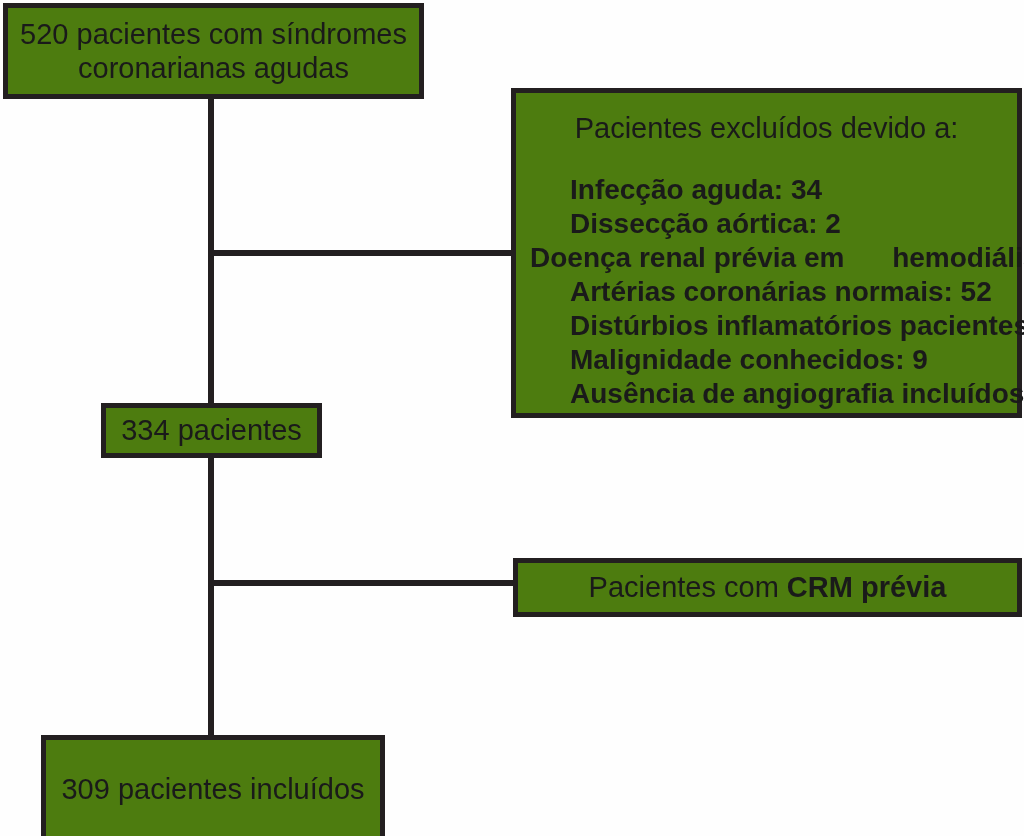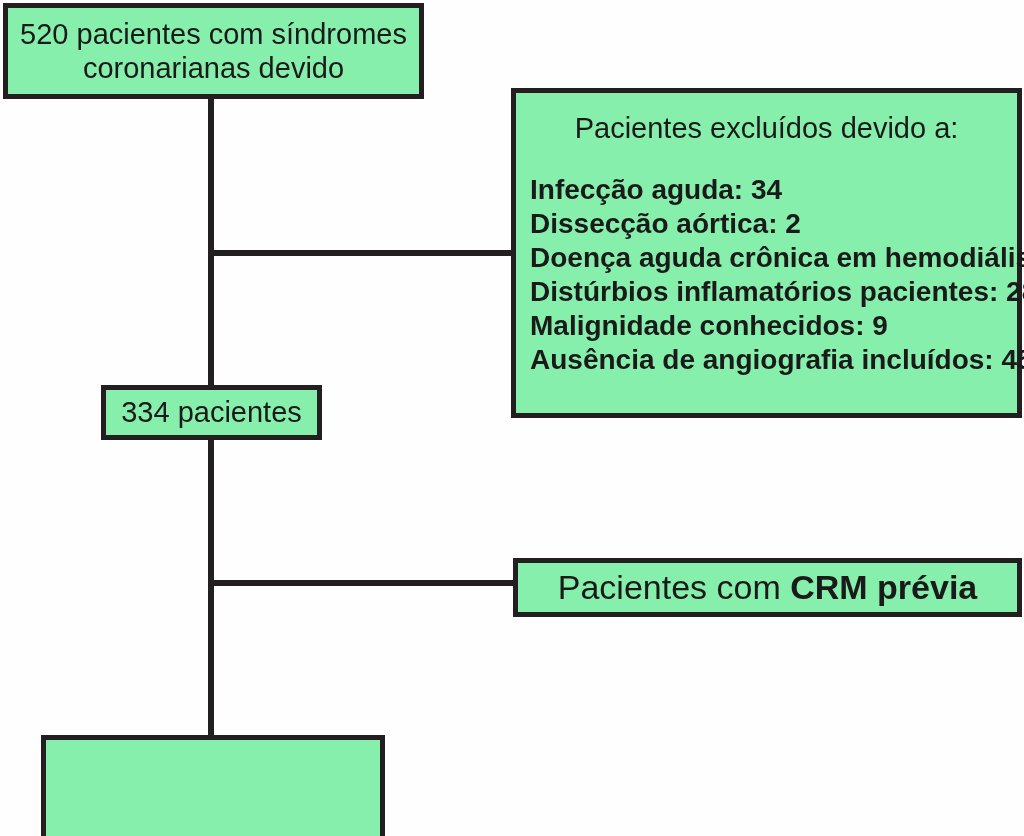--- a/index.html
+++ b/index.html
@@ -18,36 +18,36 @@
     height: 836px;
     background: #fefefe;
     overflow: hidden;
   }
 
   
   .node {
     position: absolute;
     box-sizing: border-box;
     border: 5px solid #231f20;
-    background: #86efac;
+    background: #4d7c0f;
     display: flex;
     align-items: center;
     text-align: center;
     line-height: 1.18;
   }
   .node .inner {
     padding: 0 8px;
     width: 100%;
   }
 
   
   #box-top      { left: 3px;   top: 3px;   width: 421px; height: 96px;  font-size: 29px; }
   #box-excluded { left: 511px; top: 88px;  width: 511px; height: 330px; }
-  #box-mid      { left: 101px; top: 385px; width: 221px; height: 55px;  font-size: 29px; }
-  #box-crm      { left: 513px; top: 558px; width: 509px; height: 59px;  font-size: 34px; }
+  #box-mid      { left: 101px; top: 403px; width: 221px; height: 55px;  font-size: 29px; }
+  #box-crm      { left: 513px; top: 558px; width: 509px; height: 59px;  font-size: 29px; }
   #box-bottom   { left: 41px;  top: 735px; width: 344px; height: 108px; font-size: 29px; }
 
   
   #box-excluded {
     display: block;
     padding: 0;
   }
   .excl-title {
     font-size: 29px;
     text-align: center;
@@ -59,21 +59,21 @@
     margin: 0;
     padding: 0 0 0 14px;
     margin-top: 28px;
     text-align: left;
   }
   .excl-list li {
     font-size: 28px;
     line-height: 34px;
     white-space: nowrap;
   }
-  .excl-list li .lab { font-weight: bold; }
+  .excl-list li .lab { font-weight: bold; margin-left: 40px; }
   .excl-list li .val { font-weight: bold; }
 
   .crm-text .b { font-weight: bold; }
 
   
   .line {
     position: absolute;
     background: #231f20;
   }
   .vline { width: 6px; }
@@ -88,44 +88,46 @@
 
 <div id="canvas">
 
   <div class="line vline" id="stem-main"></div>
   <div class="line hline" id="connector-excl"></div>
   <div class="line hline" id="connector-crm"></div>
 
   <div class="node" id="box-top">
     <div class="inner">
       <div>520 pacientes com síndromes</div>
-      <div>coronarianas devido</div>
+      <div>coronarianas agudas</div>
     </div>
   </div>
 
   <div class="node" id="box-excluded">
     <div class="excl-title">Pacientes excluídos devido a:</div>
     <ul class="excl-list" id="excl-list">
         <li><span class="lab">Infecção aguda</span><span class="val">: 34</span></li>
         <li><span class="lab">Dissecção aórtica</span><span class="val">: 2</span></li>
-        <li><span class="val">Doença aguda crônica em </span><span class="lab">hemodiálise</span><span class="val">: 16</span></li>
+        <li><span class="val">Doença renal prévia em </span><span class="lab">hemodiálise</span><span class="val">: 16</span></li>
+        <li><span class="lab">Artérias coronárias normais</span><span class="val">: 52</span></li>
         <li><span class="lab">Distúrbios inflamatórios pacientes</span><span class="val">: 28</span></li>
         <li><span class="lab">Malignidade conhecidos</span><span class="val">: 9</span></li>
         <li><span class="lab">Ausência de angiografia incluídos</span><span class="val">: 45</span></li>
       </ul>
   </div>
 
   <div class="node" id="box-mid">
     <div class="inner">334 pacientes</div>
   </div>
 
   <div class="node" id="box-crm">
     <div class="inner crm-text">
       <span>Pacientes com </span><span class="b">CRM prévia</span>
     </div>
   </div>
 
   <div class="node" id="box-bottom">
     <div class="inner">
+      <div>309 pacientes incluídos</div>
     </div>
   </div>
 
 </div>
 
 </body></html>

